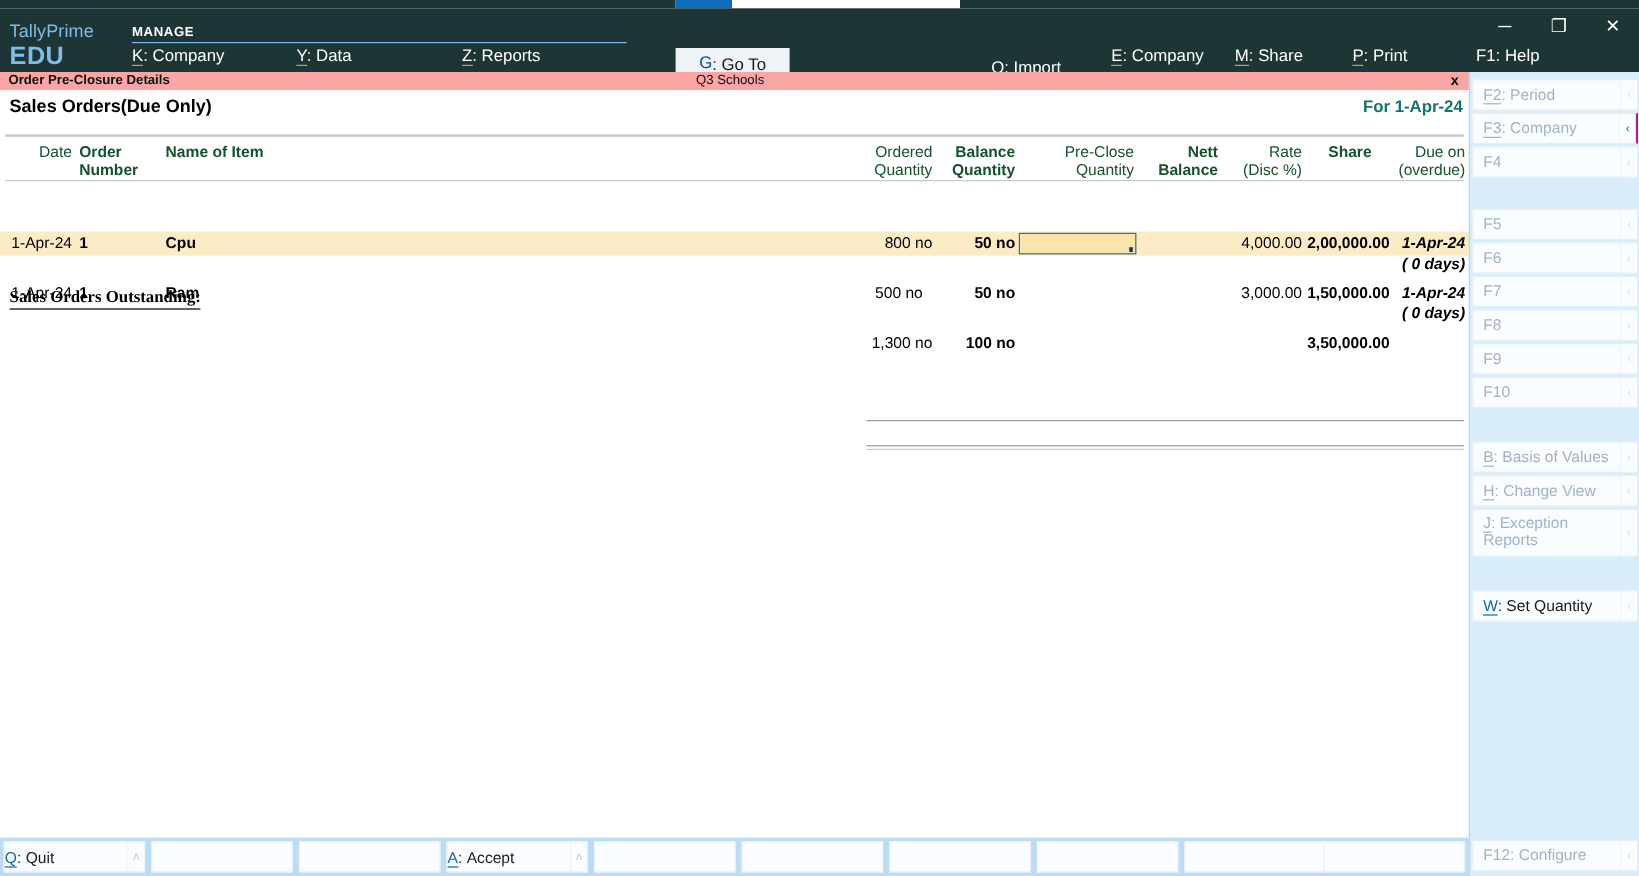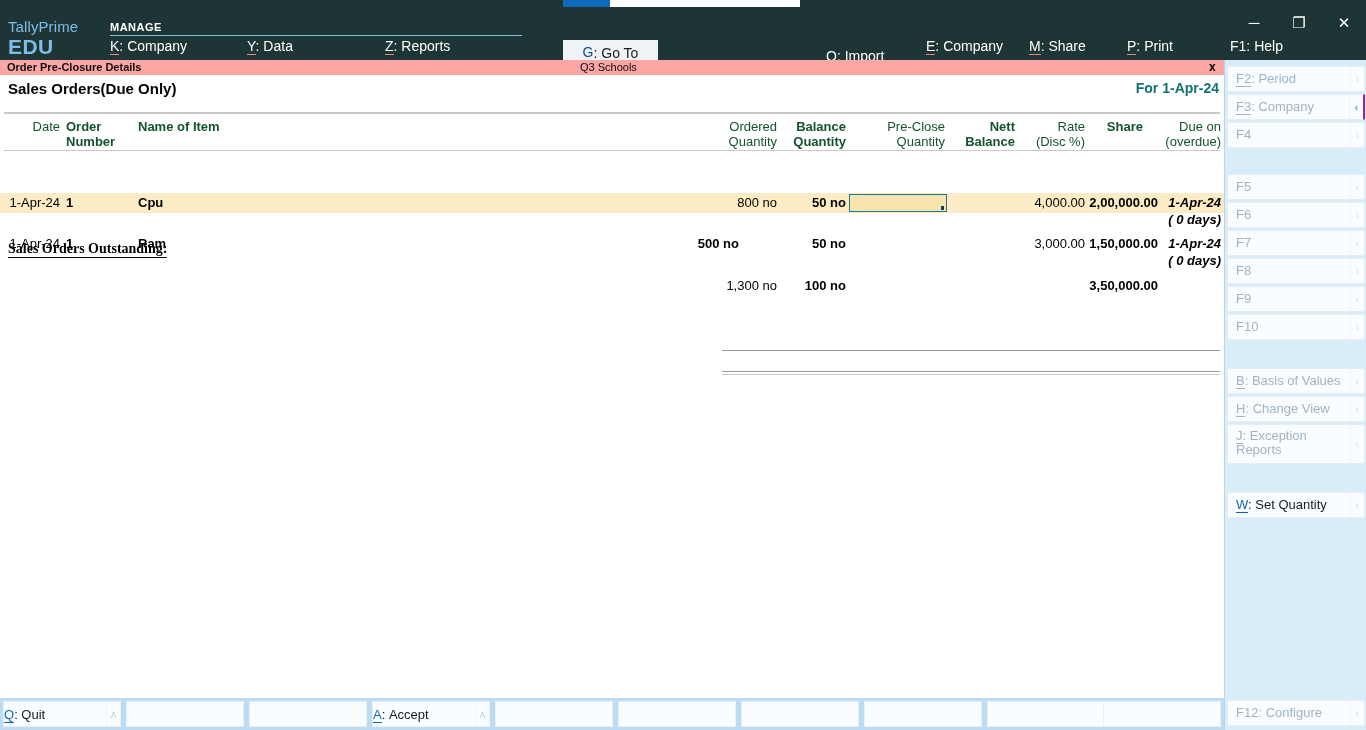--- a/index.html
+++ b/index.html
@@ -314,21 +314,21 @@
     </div>
 
     <div class="cell r" style="left:1005px; top:119px; width:80px;">4,000.00</div>
     <div class="cell r b" style="left:1035px; top:119px; width:123px;">2,00,000.00</div>
     <div class="cell r it b" style="left:1113px; top:119px; width:108px;">1-Apr-24</div>
     <div class="cell r it b" style="left:1113px; top:136px; width:108px;">( 0 days)</div>
 
     <div class="cell r" style="left:2px; top:160px; width:58px;">1-Apr-24</div>
     <div class="cell b" style="left:66px; top:160px;">1</div>
     <div class="cell b" style="left:138px; top:160px;">Ram</div>
-    <div class="cell r" style="left:628px; top:160px; width:111px;font-weight:bold;">500 no</div>
+    <div class="cell r" style="left:658px; top:160px; width:111px;">500 no</div>
     <div class="cell r b" style="left:745px; top:160px; width:101px;">50 no</div>
     <div class="cell r" style="left:1005px; top:160px; width:80px;">3,000.00</div>
     <div class="cell r b" style="left:1035px; top:160px; width:123px;">1,50,000.00</div>
     <div class="cell r it b" style="left:1113px; top:160px; width:108px;">1-Apr-24</div>
     <div class="cell r it b" style="left:1113px; top:177px; width:108px;">( 0 days)</div>
 
     <div class="tot-rule-top"></div>
     <div class="cell r" style="left:666px; top:202px; width:111px;">1,300 no</div>
     <div class="cell r b" style="left:745px; top:202px; width:101px;">100 no</div>
     <div class="cell r b" style="left:1035px; top:202px; width:123px;">3,50,000.00</div>

